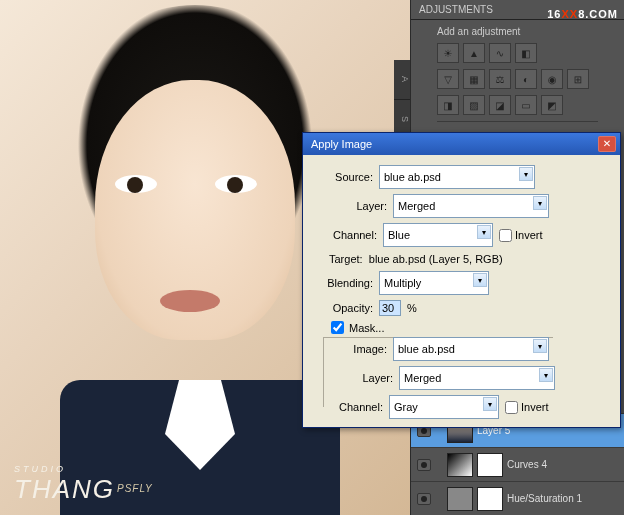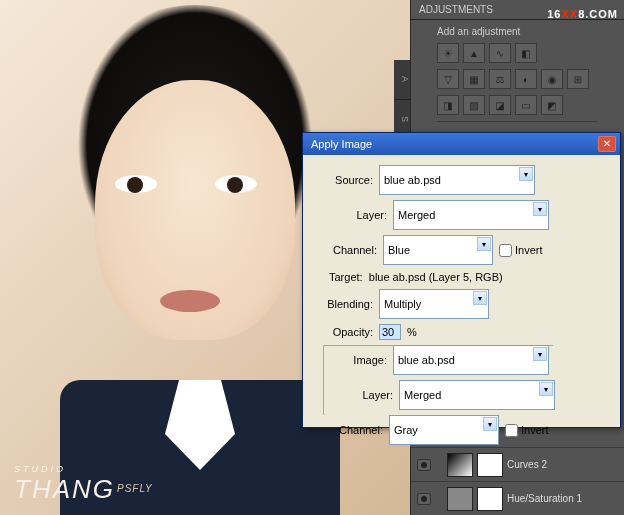--- a/index.html
+++ b/index.html
@@ -41,21 +41,21 @@
 .left-tab { width:16px; height:40px; background:#3a3a3a; writing-mode:vertical-rl; text-align:center; font-size:9px; color:#999; border-bottom:1px solid #222; }
 
 
 .dialog { position:absolute; left:302px; top:132px; width:319px; height:296px; background:#ece9d8; border:1px solid #0a246a; box-shadow:2px 2px 6px rgba(0,0,0,.4); z-index:100; }
 .titlebar { height:22px; background:linear-gradient(#3b77dd,#2557b4); color:#fff; display:flex; align-items:center; padding:0 4px 0 8px; font-size:11px; }
 .titlebar .title { flex:1; }
 .close-btn { width:18px; height:16px; background:#d7513f; border:1px solid #fff3; color:#fff; text-align:center; line-height:13px; font-size:10px; border-radius:2px; }
 .dlg-body { padding:10px 10px 6px 14px; position:relative; height:calc(100% - 22px); }
 .row { display:flex; align-items:center; margin-bottom:5px; }
 .row label { width:56px; text-align:right; margin-right:6px; color:#000; }
-.select { flex:1; height:30px; border:1px solid #7f9db9; background:#fff; display:flex; align-items:center; padding:0 4px; position:relative; max-width:150px; }
+.select { flex:1; height:24px; border:1px solid #7f9db9; background:#fff; display:flex; align-items:center; padding:0 4px; position:relative; max-width:150px; }
 .select.wide { max-width:156px; }
 .select.sm { max-width:110px; }
 .select .arrow { position:absolute; right:1px; top:1px; width:14px; height:14px; background:linear-gradient(#e9f2fc,#c4ddf7); border:1px solid #adc5dd; font-size:8px; text-align:center; line-height:13px; }
 .inv-group { display:flex; align-items:center; margin-left:6px; }
 .inv-group input { margin-right:3px; }
 .target-row { margin:6px 0 6px 12px; color:#000; }
 .opacity-input { width:22px; height:16px; border:1px solid #7f9db9; background:#cce4ff; text-align:left; padding:0 2px; }
 .pct { margin-left:6px; }
 .chk-row { display:flex; align-items:center; margin:3px 0 3px 14px; color:#000; }
 .chk-row input { margin-right:5px; }
@@ -168,20 +168,24 @@
       <div class="select sm">
           <span>Multiply</span>
           <span class="arrow">▾</span>
         </div>
     </div>
     <div class="row">
       <label>Opacity:</label>
       <input class="opacity-input" value="30" style="">
       <span class="pct">%</span>
     </div>
+    <div class="chk-row">
+        <input type="checkbox" checked="" style="">
+        <span>Mask...</span>
+      </div>
     <div class="mask-group">
       <div class="row">
         <label>Image:</label>
         <div class="select wide">
             <span>blue ab.psd</span>
             <span class="arrow">▾</span>
           </div>
       </div>
       <div class="row" style="margin-left:6px">
         <label>Layer:</label>
@@ -200,26 +204,32 @@
             <input type="checkbox" style="">
             <span>Invert</span>
           </div>
       </div>
     </div>
 
   </div>
 </div>
 
 <div class="layers">
+  <div class="lrow sel">
+    <div class="eye-ic"></div>
+    <div style="width:8px"></div>
+    <div class="thumb photo"></div>
+    <span class="lname">Layer 5</span>
+  </div>
   <div class="lrow">
     <div class="eye-ic"></div>
     <div style="width:8px"></div>
     <div class="thumb curves"></div>
     <div class="mask-thumb"></div>
-    <span class="lname">Curves 2</span>
+    <span class="lname">Curves 4</span>
   </div>
   <div class="lrow">
     <div class="eye-ic"></div>
     <div style="width:8px"></div>
     <div class="thumb hue"></div>
     <div class="mask-thumb"></div>
     <span class="lname">Hue/Saturation 1</span>
   </div>
 </div>
 

